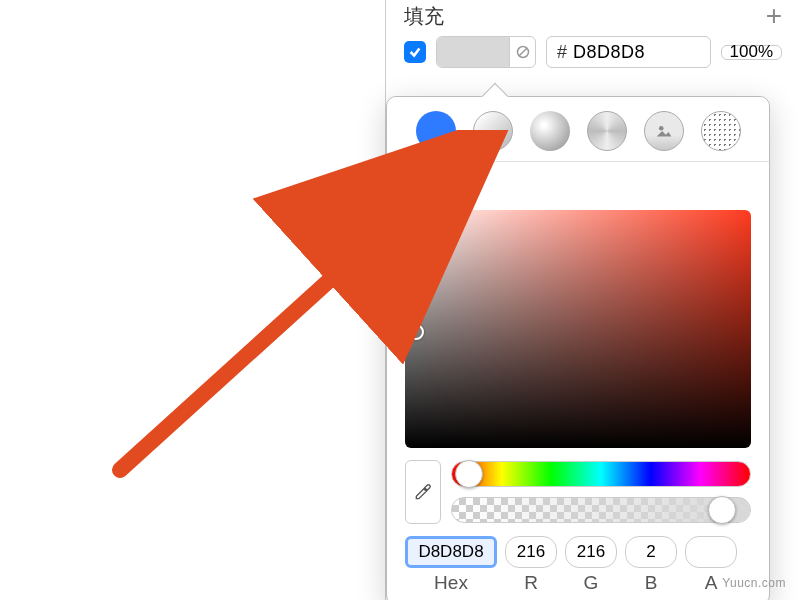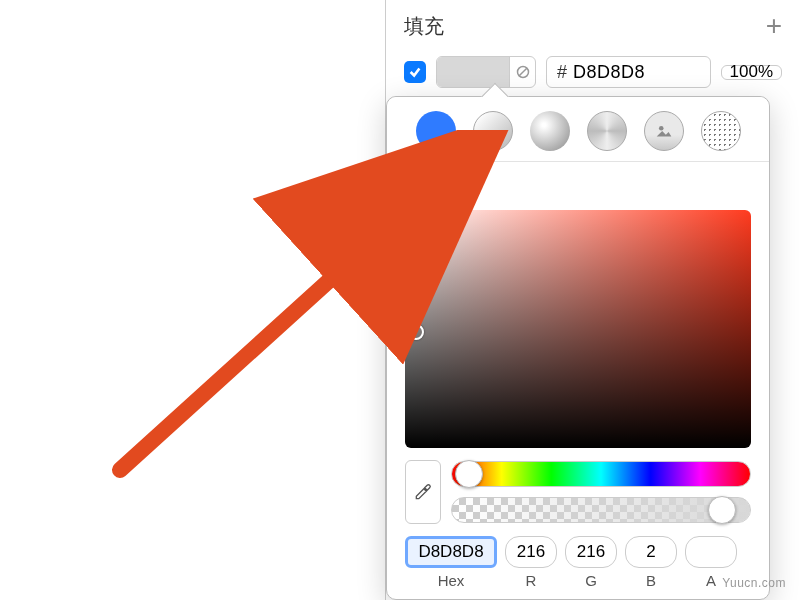--- a/index.html
+++ b/index.html
@@ -1,19 +1,19 @@
 <!DOCTYPE html>
 <html><head>
 <meta charset="utf-8">
 <style>
 * { box-sizing: border-box; margin: 0; padding: 0; font-family: -apple-system, "Helvetica Neue", Arial, sans-serif; }
 body { width: 800px; height: 600px; background: #fff; position: relative; overflow: hidden; }
 
 .panel { position: absolute; top: 0; right: 0; width: 415px; height: 600px; border-left: 1px solid #ccc; background: #fff; }
-.section-header { display: flex; align-items: center; justify-content: space-between; padding: 12px 18px; }
+.section-header { display: flex; align-items: center; justify-content: space-between; padding: 2px 18px; }
 .section-title { font-size: 20px; color: #333; }
 .add-btn { font-size: 28px; color: #888; font-weight: 200; cursor: pointer; line-height: 1; }
 
 .fill-row { display: flex; align-items: center; gap: 10px; padding: 4px 18px 14px; }
 .checkbox { width: 22px; height: 22px; background: #0a7aff; border-radius: 5px; display: flex; align-items: center; justify-content: center; cursor: pointer; }
 .checkbox svg { width: 14px; height: 14px; fill: none; stroke: #fff; stroke-width: 3; }
 .swatch-wrap { display: flex; align-items: center; border: 1px solid #ccc; border-radius: 6px; overflow: hidden; }
 .swatch { width: 72px; height: 30px; background: #d8d8d8; cursor: pointer; }
 .swatch-side { width: 26px; height: 30px; display: flex; align-items: center; justify-content: center; border-left: 1px solid #ccc; cursor: pointer; color: #999; font-size: 14px; }
 .hex-wrap { flex: 1; display: flex; align-items: center; border: 1px solid #ccc; border-radius: 6px; height: 32px; padding: 0 10px; gap: 6px; }
@@ -46,21 +46,21 @@
 .track { height: 26px; border-radius: 14px; border: 1px solid #ccc; position: relative; cursor: pointer; }
 .hue-track { background: linear-gradient(to right, #ff0000, #ffff00, #00ff00, #00ffff, #0000ff, #ff00ff, #ff0000); }
 .alpha-track { background-image: linear-gradient(45deg,#ccc 25%,transparent 25%),linear-gradient(-45deg,#ccc 25%,transparent 25%),linear-gradient(45deg,transparent 75%,#ccc 75%),linear-gradient(-45deg,transparent 75%,#ccc 75%); background-size: 14px 14px; background-position: 0 0,0 7px,7px -7px,-7px 0; }
 .alpha-overlay { position: absolute; inset: 0; border-radius: 14px; background: linear-gradient(to right, rgba(216,216,216,0), #d8d8d8); }
 .thumb { position: absolute; top: -2px; width: 28px; height: 28px; border-radius: 50%; background: #fff; border: 1px solid #bbb; box-shadow: 0 1px 3px rgba(0,0,0,0.3); }
 
 .value-row { display: flex; gap: 8px; margin-top: 12px; }
 .val-box { border: 1px solid #ccc; border-radius: 14px; height: 32px; display: flex; align-items: center; justify-content: center; font-size: 17px; }
 .vb-hex { width: 92px; border: 3px solid #6fa8ff; border-radius: 6px; background: #eaf2ff; }
 .vb-n { width: 52px; }
-.label-row { display: flex; gap: 8px; margin-top: 4px; font-size: 15px; color: #555; }
+.label-row { display: flex; gap: 8px; margin-top: 4px; font-size: 19px; color: #555; }
 .lb-hex { width: 92px; text-align: center; }
 .lb-n { width: 52px; text-align: center; }
 
 .arrow-overlay { position: absolute; top: 130px; left: 100px; pointer-events: none; }
 .watermark { position: absolute; bottom: 10px; right: 14px; color: #999; font-size: 12px; letter-spacing: 0.5px; }
 </style>
 </head>
 <body>
 
 <div class="panel">

